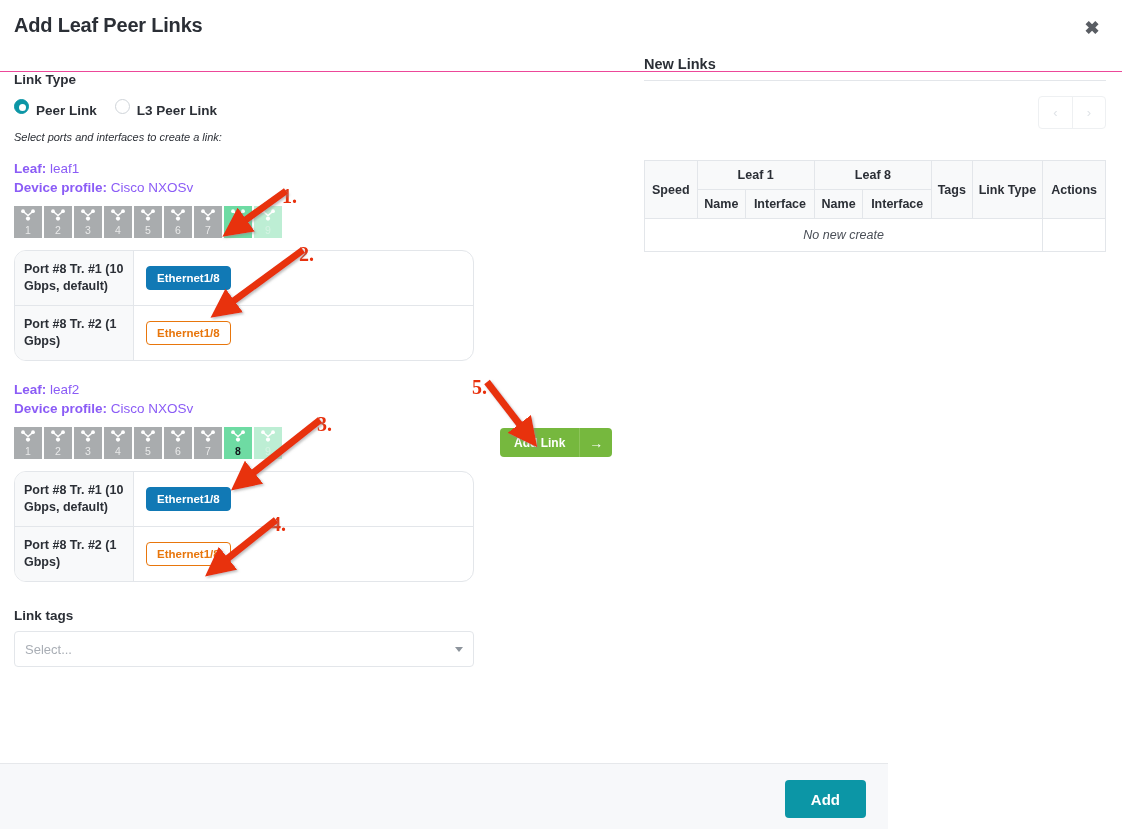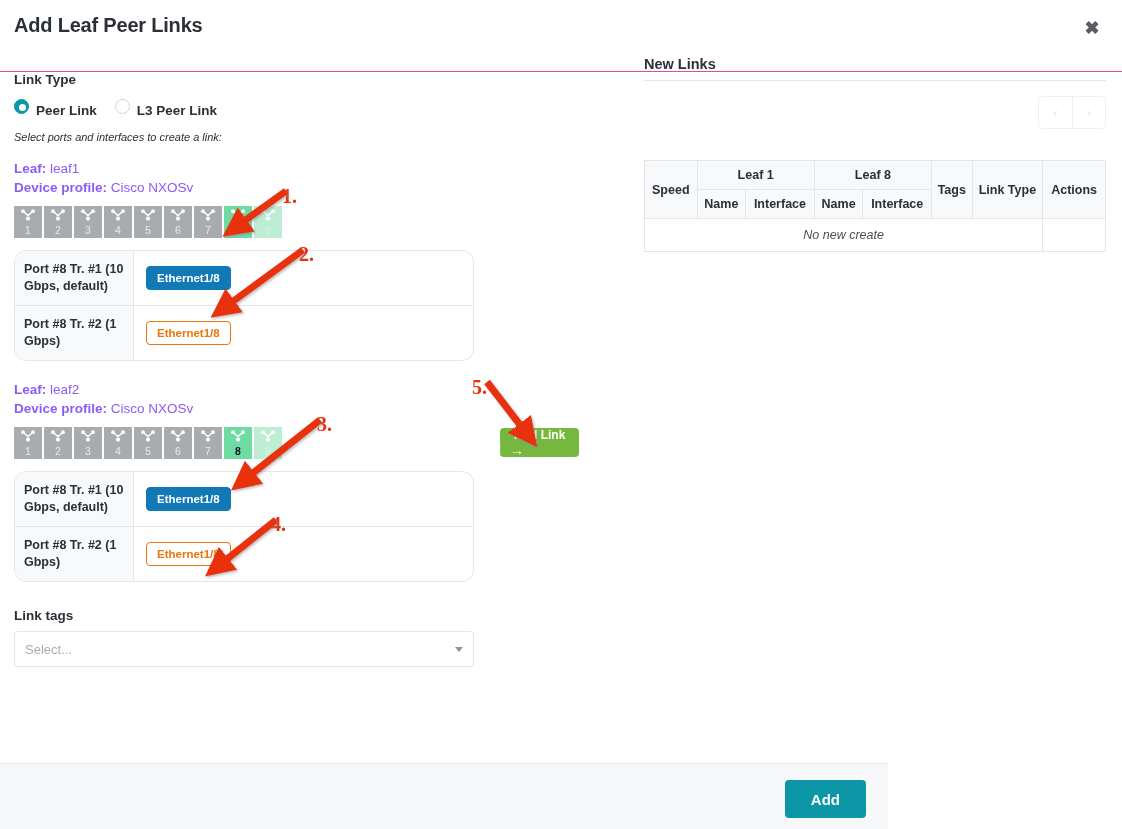--- a/index.html
+++ b/index.html
@@ -93,21 +93,21 @@
     display:inline-block; font-size:11.5px; font-weight:bold;
     padding:5px 10px; border-radius:4px; cursor:pointer; white-space:nowrap;
   }
   .chip.primary { background:#1179b5; color:#fff; border:1px solid #1179b5; }
   .chip.outline { background:#fff; color:#e8760c; border:1px solid #e8760c; }
 
   
   .add-link-btn {
     position:absolute; left:500px; top:428px;
     display:flex; align-items:stretch; height:29px;
-    background:#76b83e; border-radius:4px; overflow:hidden; cursor:pointer;flex-direction:column;
+    background:#76b83e; border-radius:4px; overflow:hidden; cursor:pointer;
   }
   .add-link-btn .lbl {
     padding:0 14px; display:flex; align-items:center;
     color:#fff; font-weight:bold; font-size:12px;
   }
   .add-link-btn .arw {
     width:33px; border-left:1px solid #8cc459;
     display:flex; align-items:center; justify-content:center;
     color:#fff; font-size:14px;
   }

